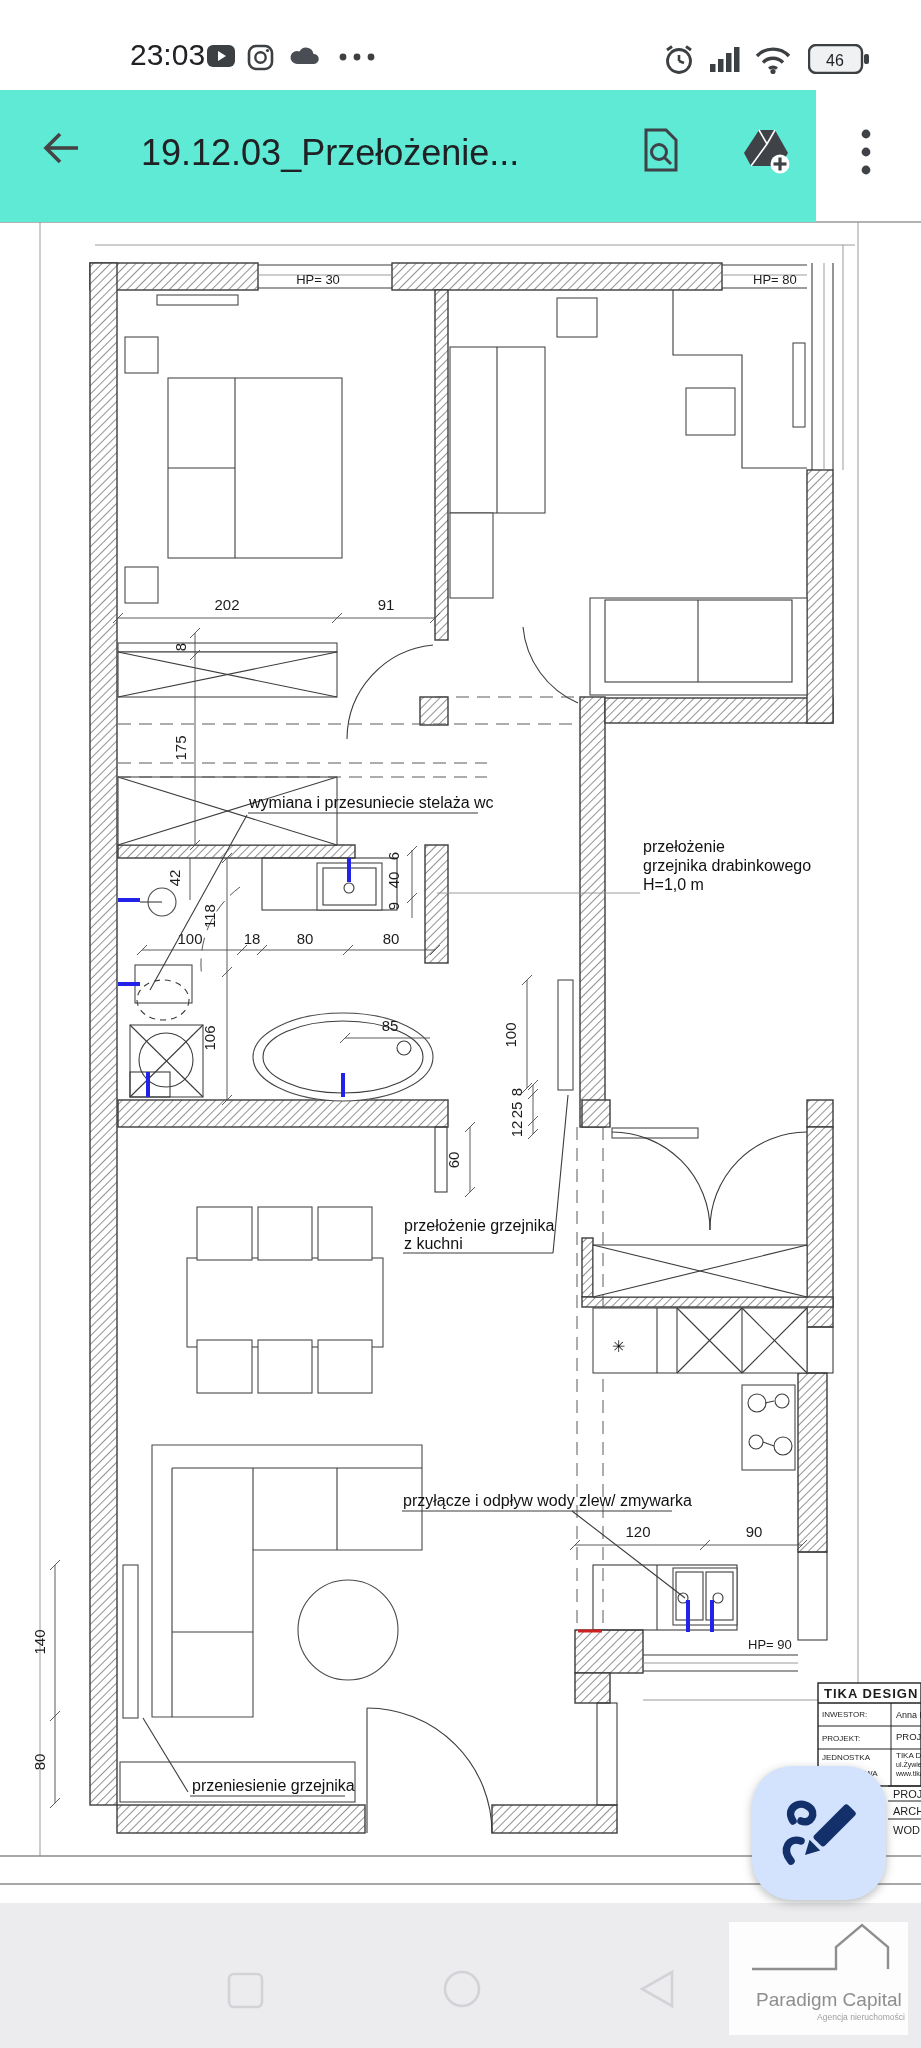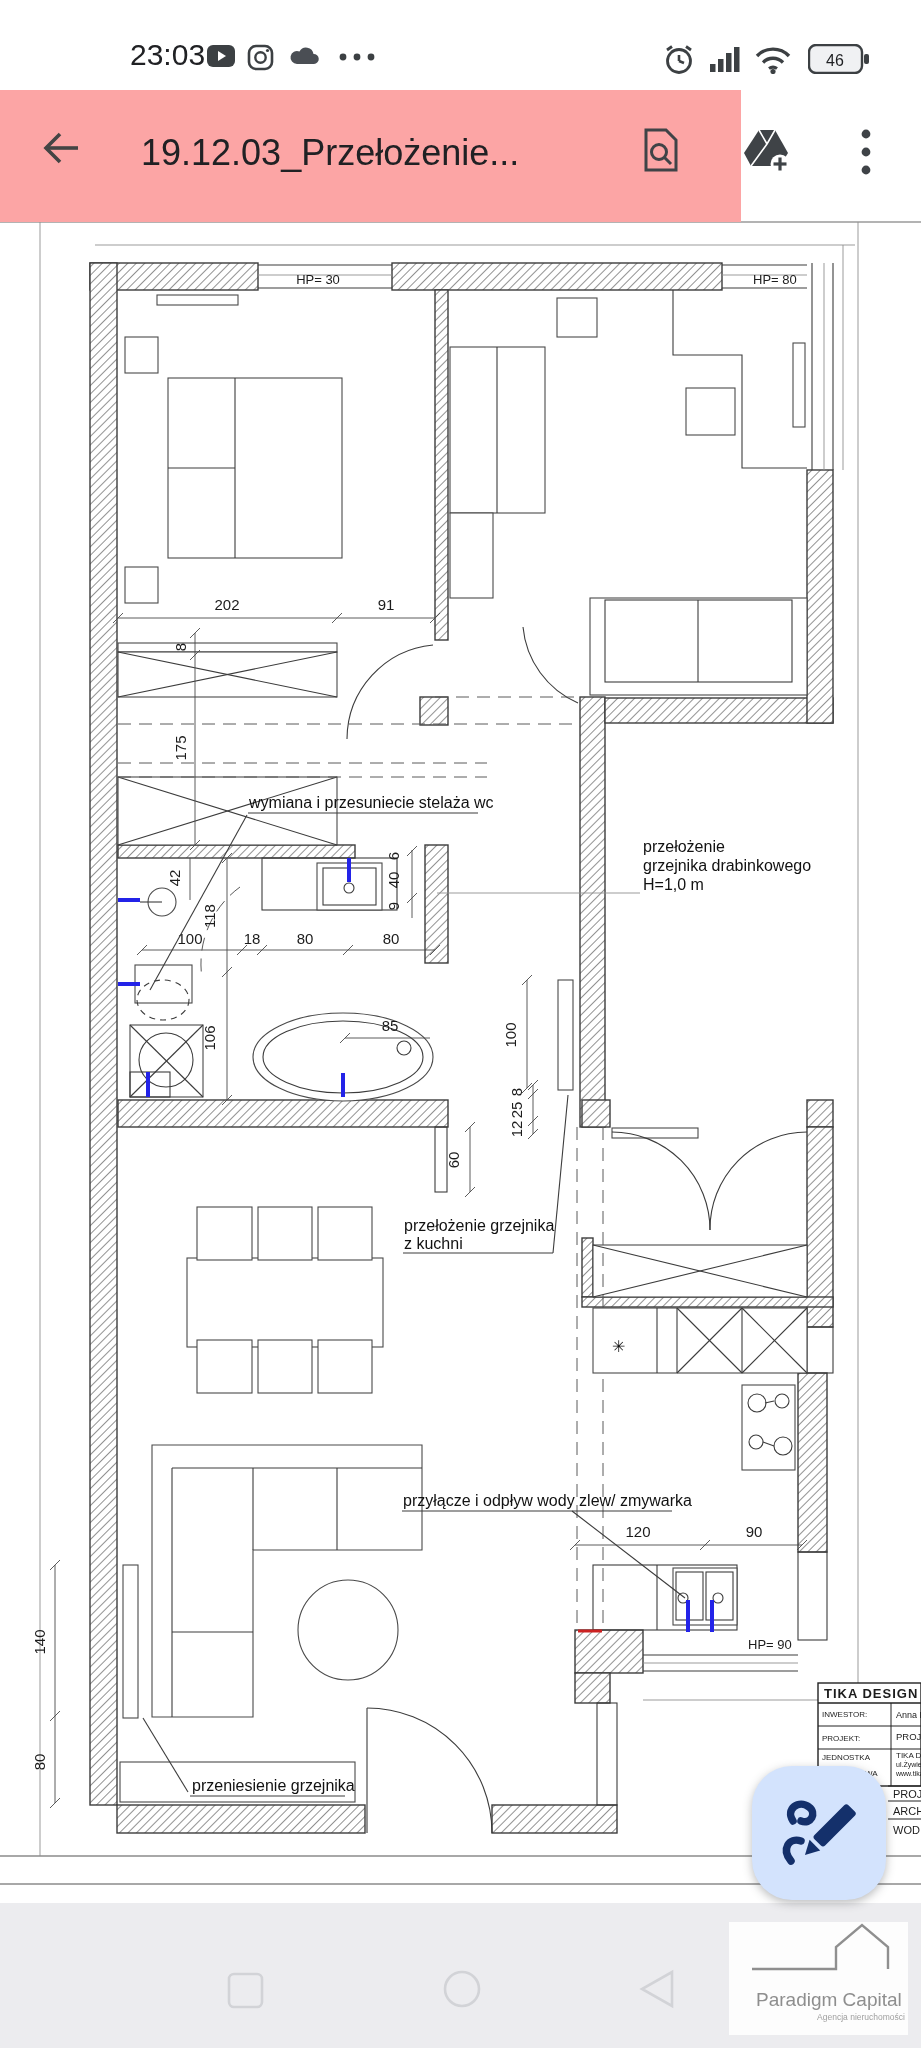--- a/index.html
+++ b/index.html
@@ -4,21 +4,21 @@
 <style>
   html,body{margin:0;padding:0;background:#fff;}
   body{width:921px;height:2048px;position:relative;overflow:hidden;
        font-family:"Liberation Sans",sans-serif;}
   .abs{position:absolute;}
   
   #status-bar{left:0;top:0;width:921px;height:90px;background:#fff;z-index:30;}
   #status-time{position:absolute;left:130px;top:38px;font-size:30px;color:#202124;font-weight:400;}
   .sic{position:absolute;top:44px;}
   
-  #app-bar{left:0;top:90px;width:741px;height:132px;background:#fca5a5;z-index:30;text-align:right;}
+  #app-bar{left:0;top:90px;width:816px;height:132px;background:#5eead4;z-index:30;text-align:right;}
   #page-title{position:absolute;left:141px;top:42px;font-size:36px;color:#202124;
       white-space:nowrap;max-width:430px;overflow:hidden;}
   
   #plan-svg{left:0;top:0;z-index:1;}
   
   #edit-fab{left:752px;top:1766px;width:134px;height:134px;border-radius:40px;
       background:#d3e3fd;z-index:40;box-shadow:0 3px 10px rgba(60,64,67,.35);
       display:flex;align-items:center;justify-content:center;cursor:pointer;}
   
   #watermark{left:729px;top:1922px;width:179px;height:113px;background:#fdfdfd;z-index:25;text-decoration:underline;}

